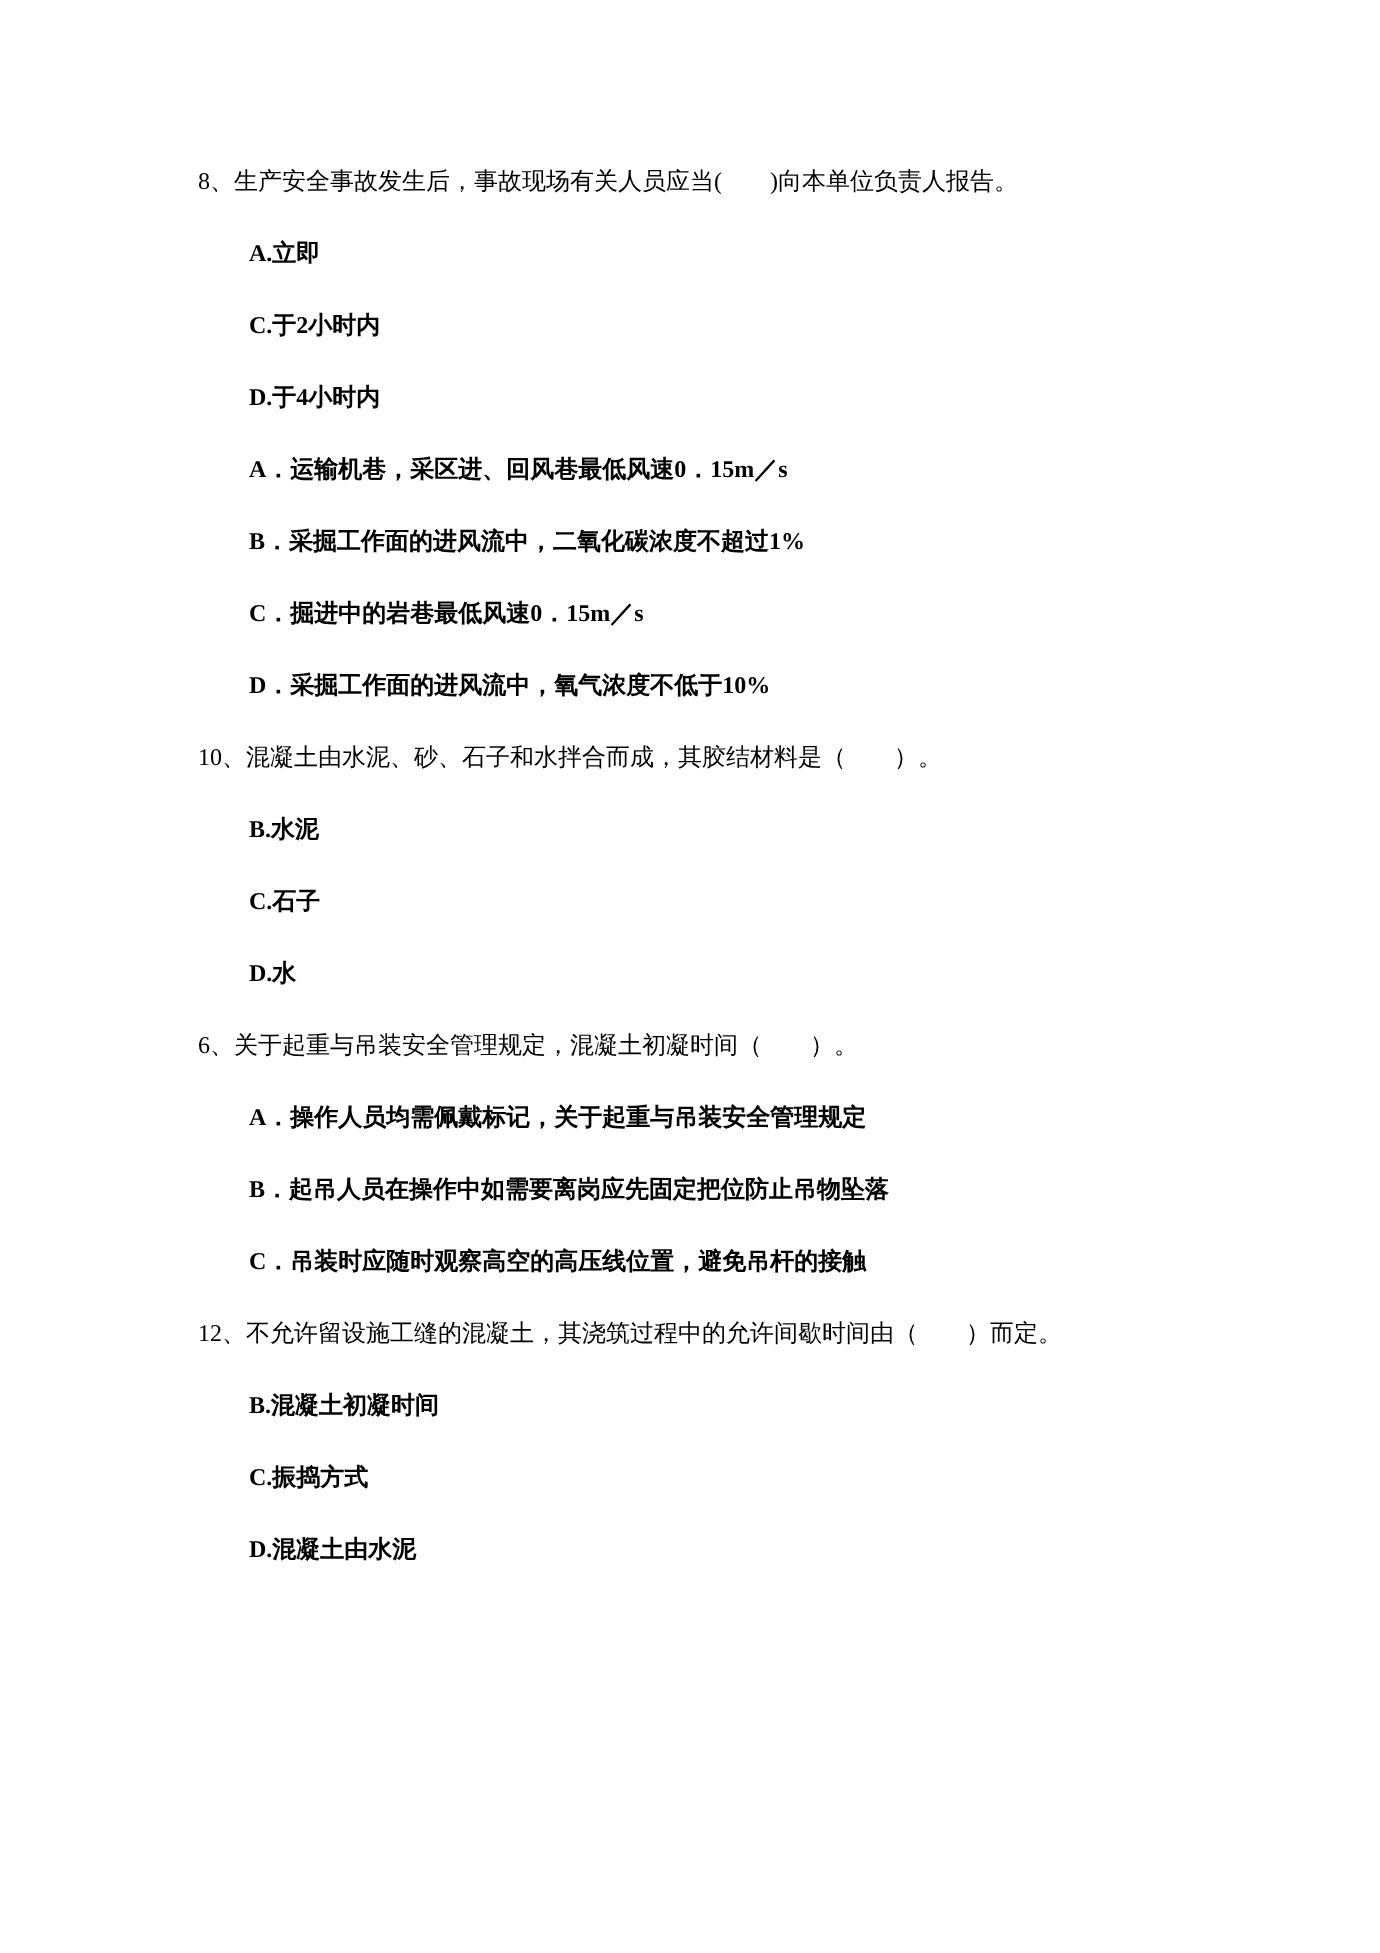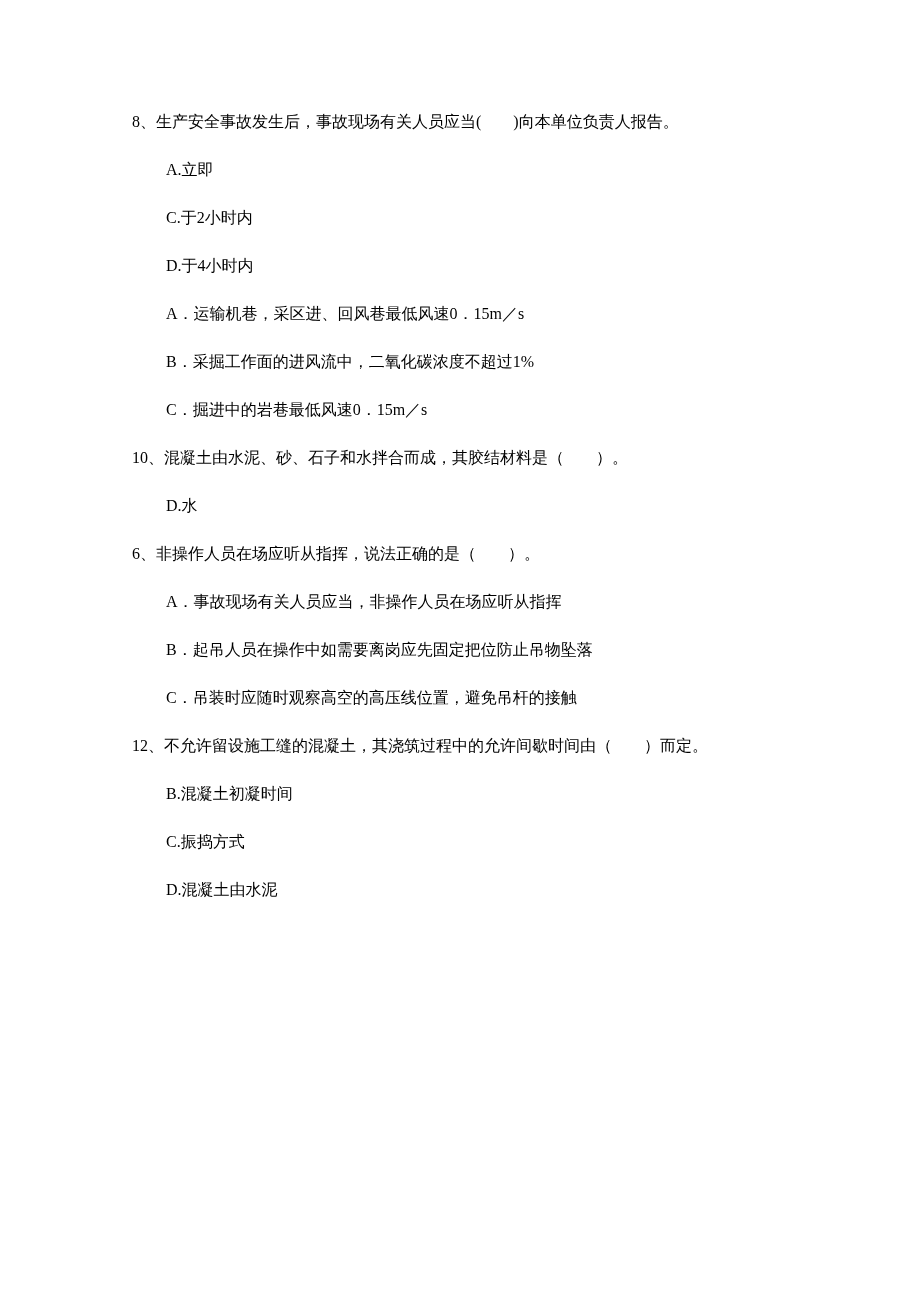--- a/index.html
+++ b/index.html
@@ -18,52 +18,56 @@
   }
   .question {
     margin-bottom: 12px;
   }
   .question-text {
     margin: 0 0 24px 0;
     text-align: justify;
   }
   .option {
     margin: 0 0 24px 34px;
+    font-weight: bold;
   }
 </style>
 </head>
 <body>
 
 <div class="question">
   <p class="question-text">
     <span>8、</span><span>生产安全事故发生后，事故现场有关人员应当(　　)向本单位负责人报告。</span>
   </p>
   <p class="option">A.立即</p>
   <p class="option">C.于2小时内</p>
   <p class="option">D.于4小时内</p>
 </div>
 
 <div class="question">
   <p class="option">A．运输机巷，采区进、回风巷最低风速0．15m／s</p>
   <p class="option">B．采掘工作面的进风流中，二氧化碳浓度不超过1%</p>
   <p class="option">C．掘进中的岩巷最低风速0．15m／s</p>
+  <p class="option">D．采掘工作面的进风流中，氧气浓度不低于10%</p>
 </div>
 
 <div class="question">
   <p class="question-text">
     <span>10、</span><span>混凝土由水泥、砂、石子和水拌合而成，其胶结材料是（　　）。</span>
   </p>
+  <p class="option">B.水泥</p>
+  <p class="option">C.石子</p>
   <p class="option">D.水</p>
 </div>
 
 <div class="question">
   <p class="question-text">
-    <span>6、</span><span>非操作人员在场应听从指挥，说法正确的是（　　）。</span>
+    <span>6、</span><span>关于起重与吊装安全管理规定，混凝土初凝时间（　　）。</span>
   </p>
-  <p class="option">A．事故现场有关人员应当，非操作人员在场应听从指挥</p>
+  <p class="option">A．操作人员均需佩戴标记，关于起重与吊装安全管理规定</p>
   <p class="option">B．起吊人员在操作中如需要离岗应先固定把位防止吊物坠落</p>
   <p class="option">C．吊装时应随时观察高空的高压线位置，避免吊杆的接触</p>
 </div>
 
 <div class="question">
   <p class="question-text">
     <span>12、</span><span>不允许留设施工缝的混凝土，其浇筑过程中的允许间歇时间由（　　）而定。</span>
   </p>
   <p class="option">B.混凝土初凝时间</p>
   <p class="option">C.振捣方式</p>

